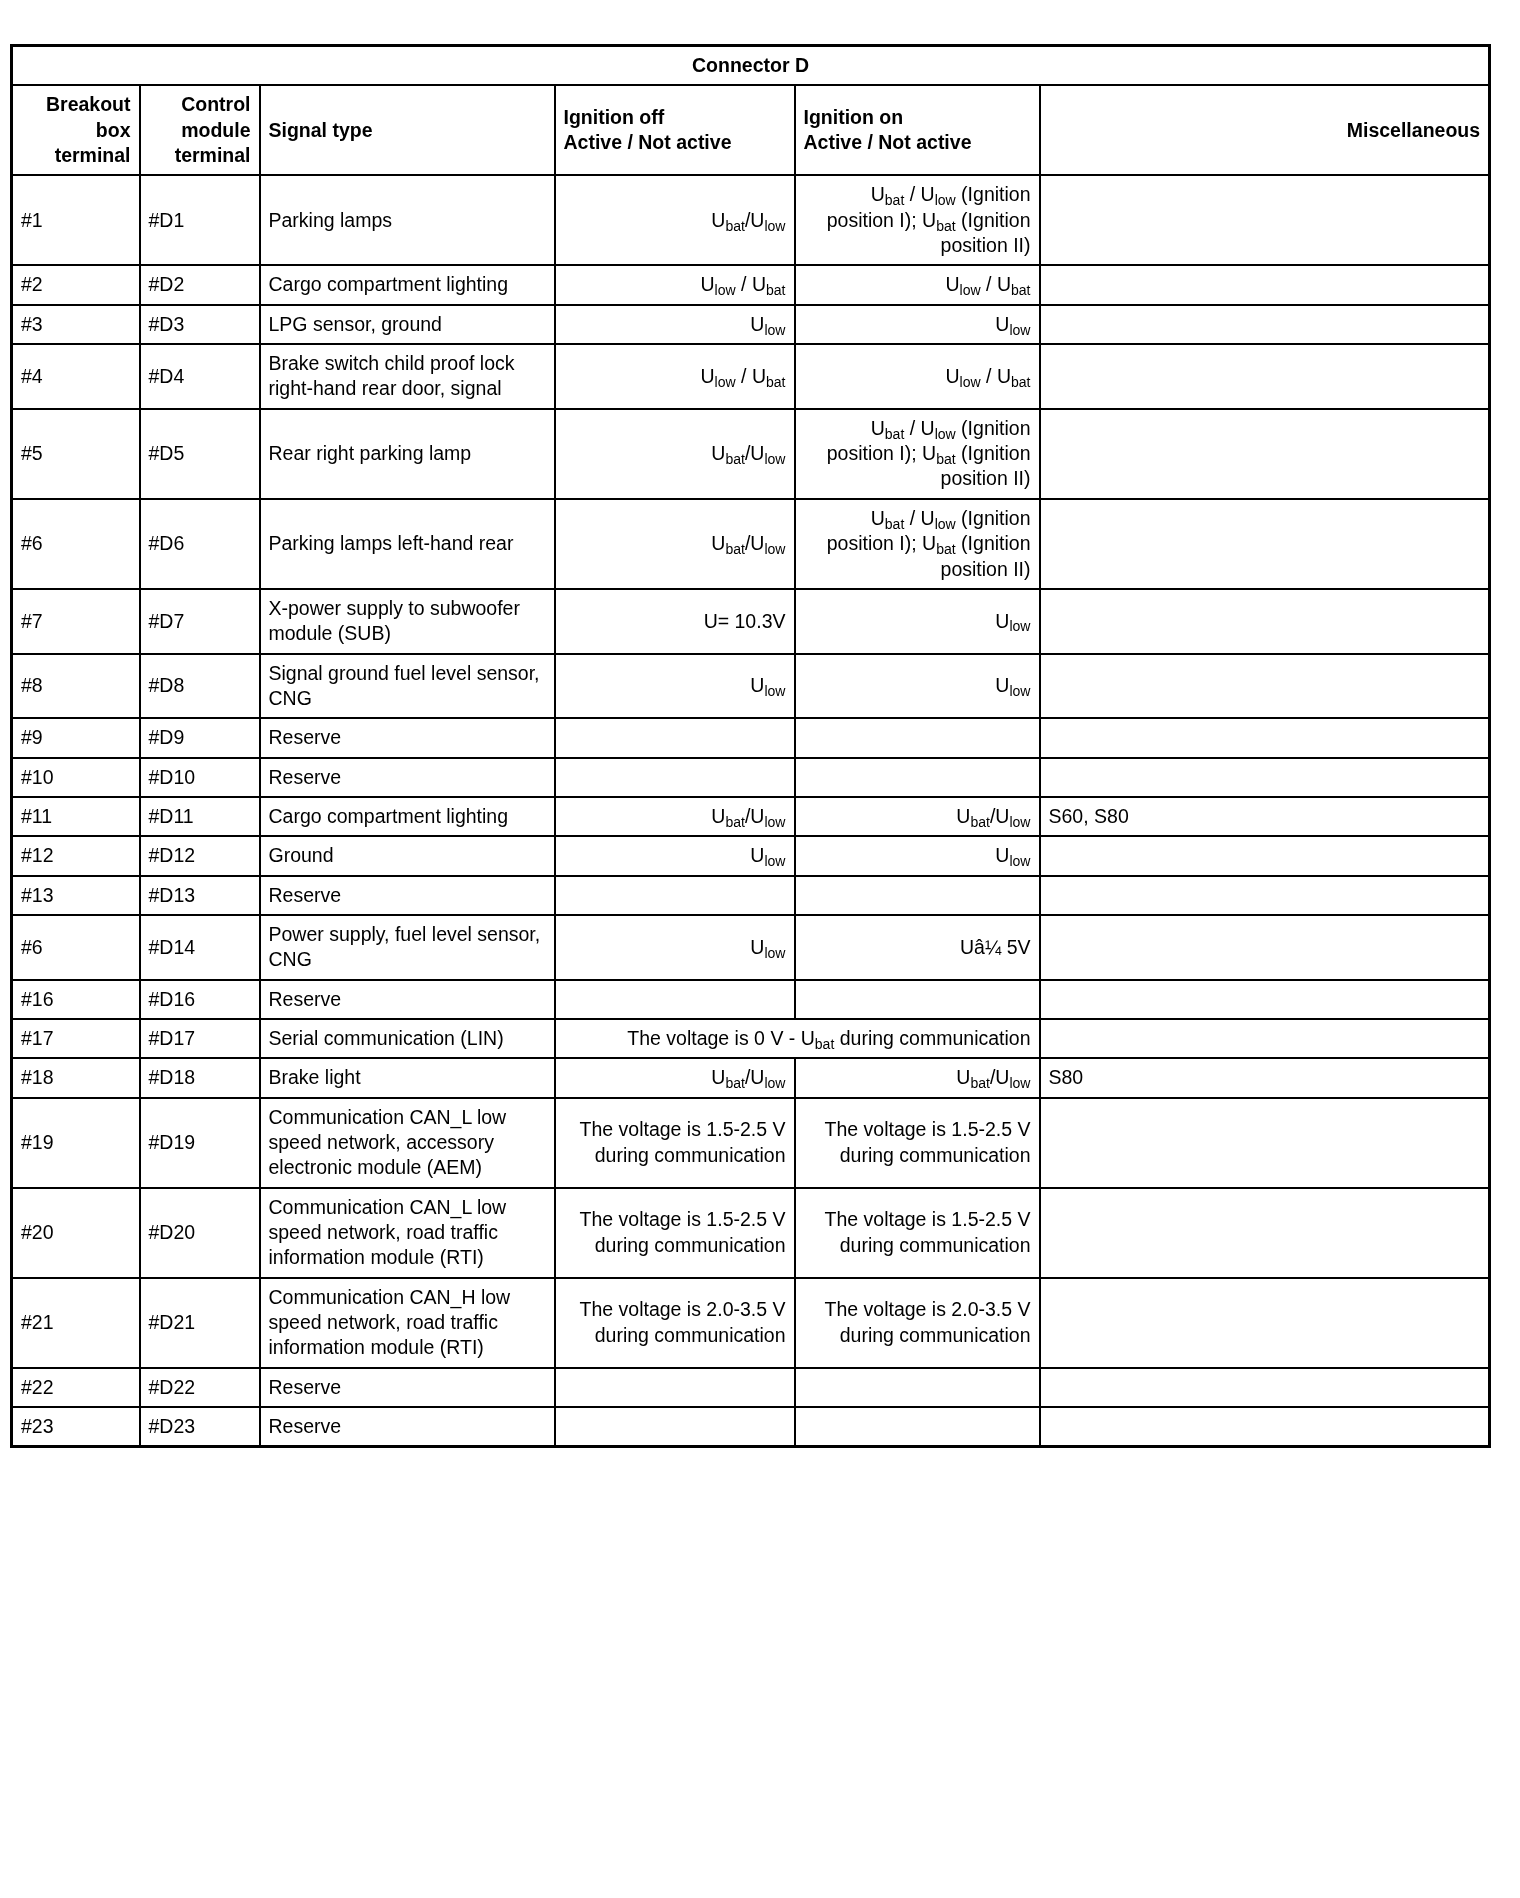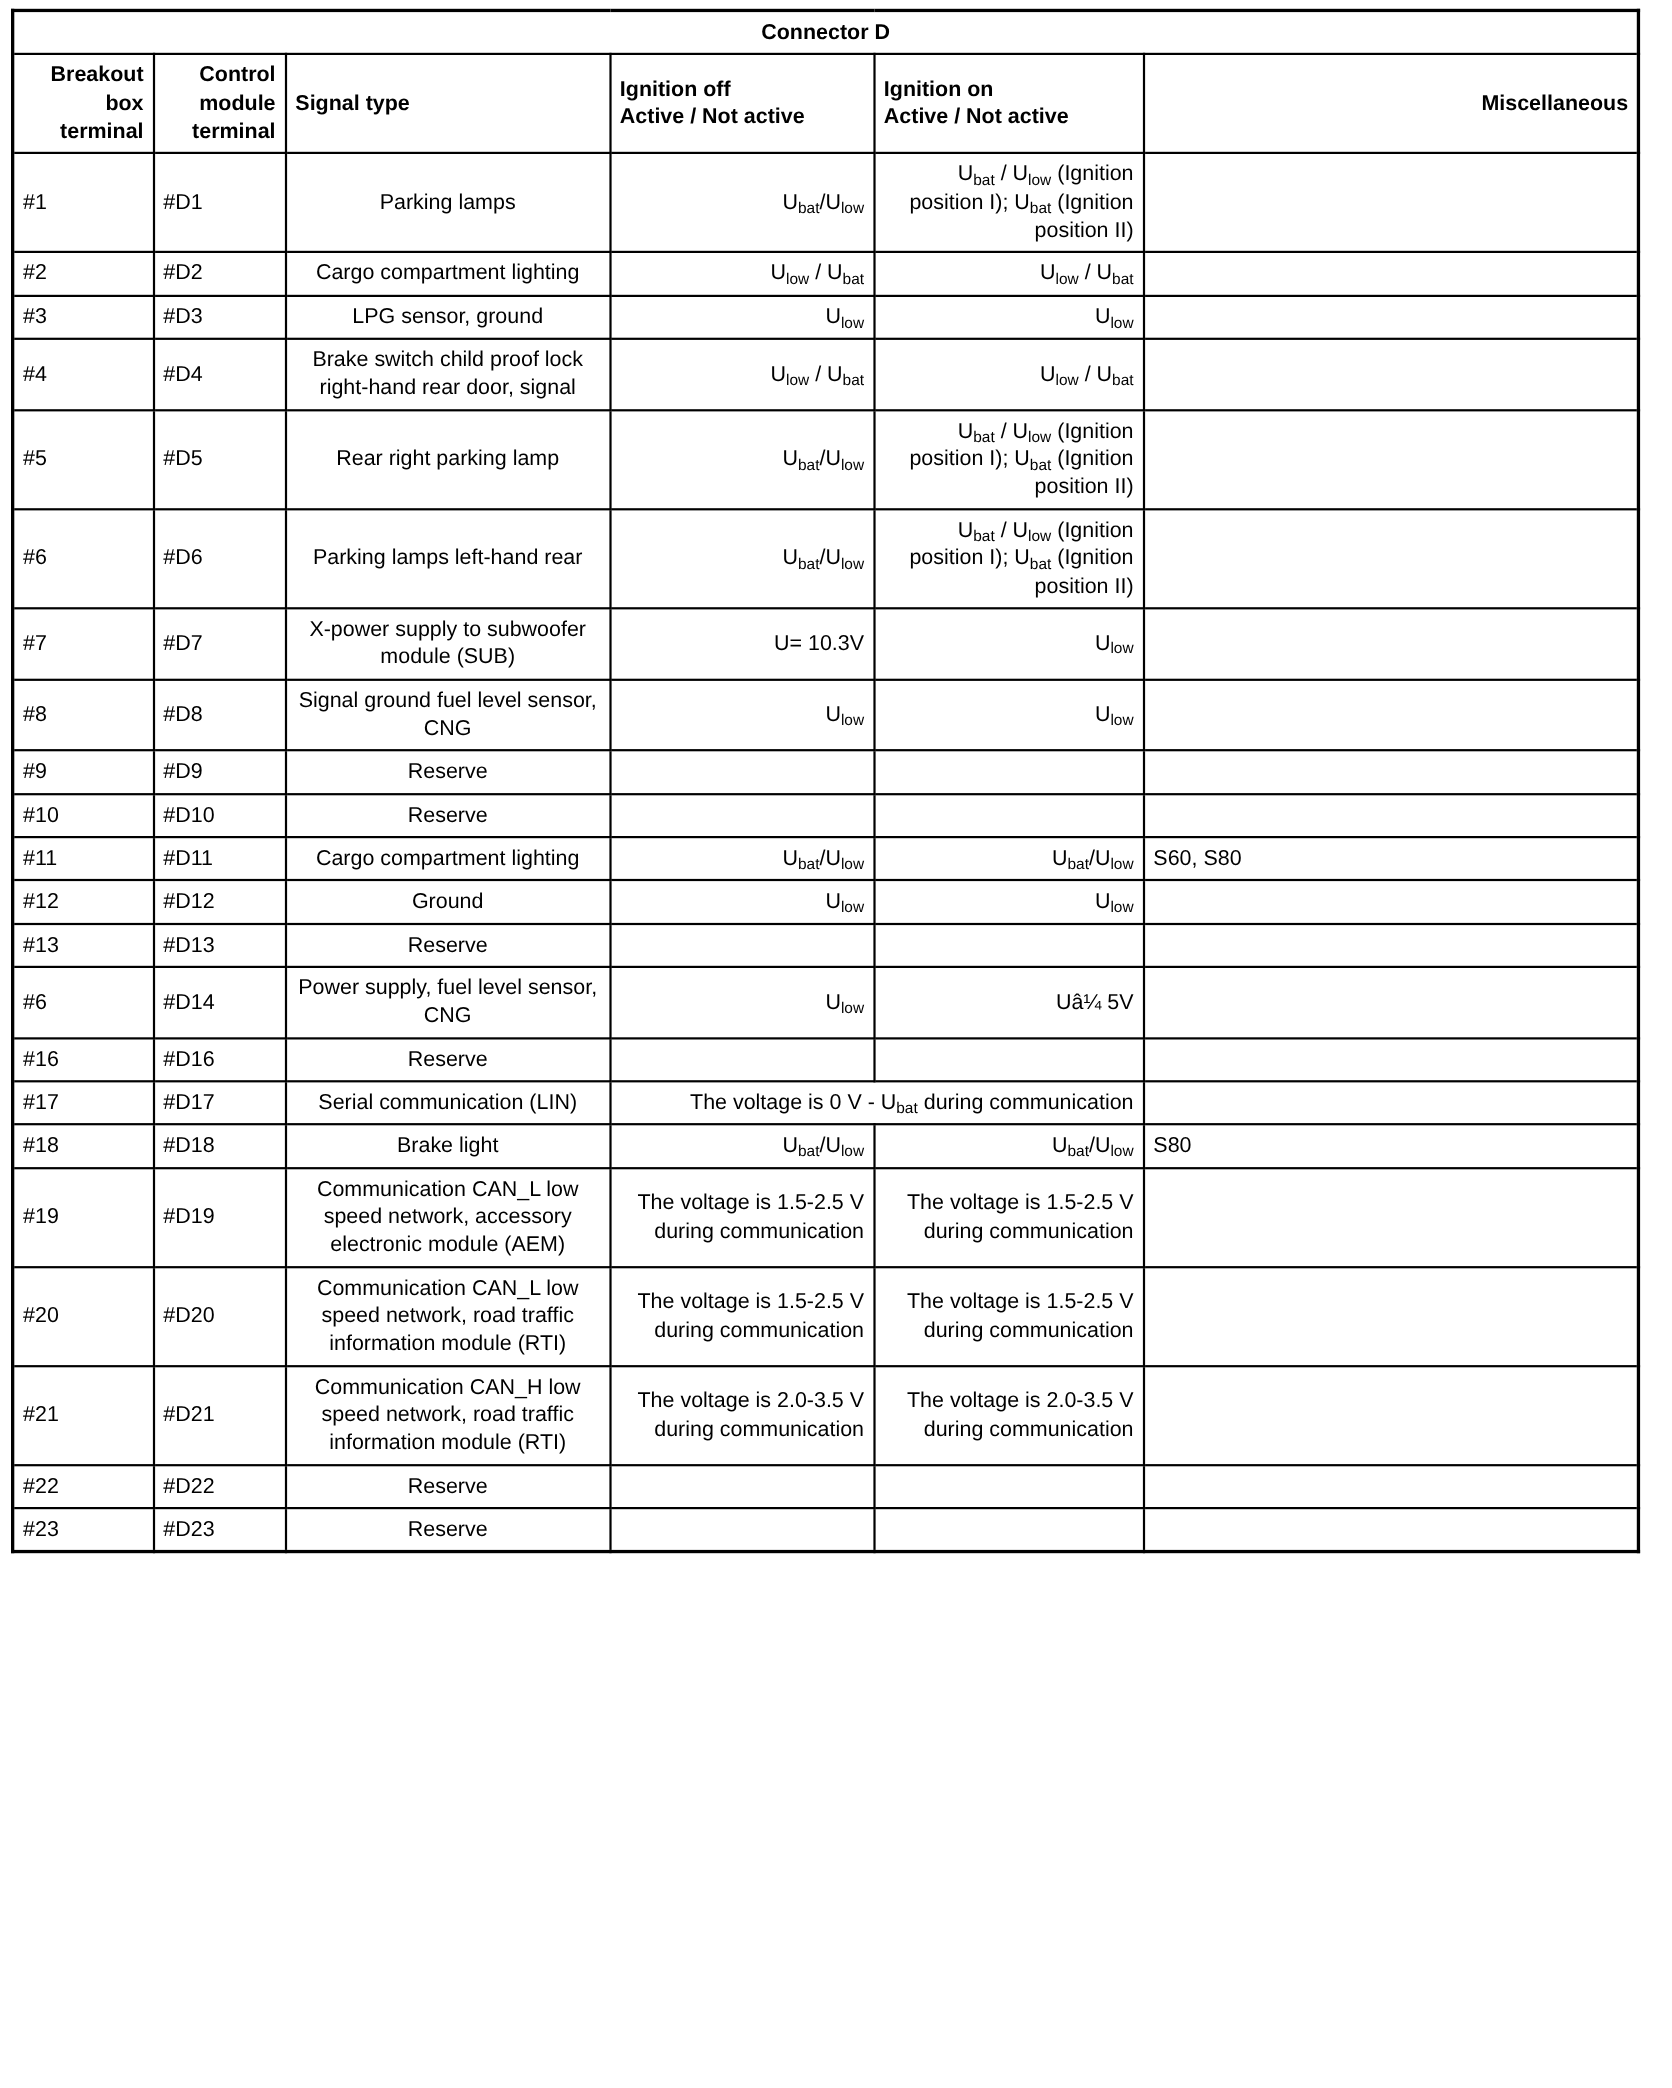--- a/index.html
+++ b/index.html
@@ -9,20 +9,21 @@
   }
   body {
     font-family: "Liberation Sans", sans-serif;
     color: #000000;
     width: 1520px;
   }
   #sheet {
     width: 1468px;
     box-sizing: border-box;
     padding: 8px 10px 10px 10px;
+    margin-top: 36px;
   }
   table.conn {
     border-collapse: collapse;
     width: 1478px;
     table-layout: fixed;
     border: 3px solid #000;
   }
   table.conn col.c0 { width: 128px; }
   table.conn col.c1 { width: 120px; }
   table.conn col.c2 { width: 295px; }
@@ -54,21 +55,21 @@
   }
   th.left-h {
     text-align: left;
     vertical-align: top;
   }
   td.term {
     text-align: left;
     vertical-align: middle;
   }
   td.sig {
-    text-align: center;
+    text-align: left;
     vertical-align: middle;
   }
   td.val {
     text-align: right;
     vertical-align: middle;
   }
   td.misc {
     text-align: left;
     vertical-align: middle;
   }

